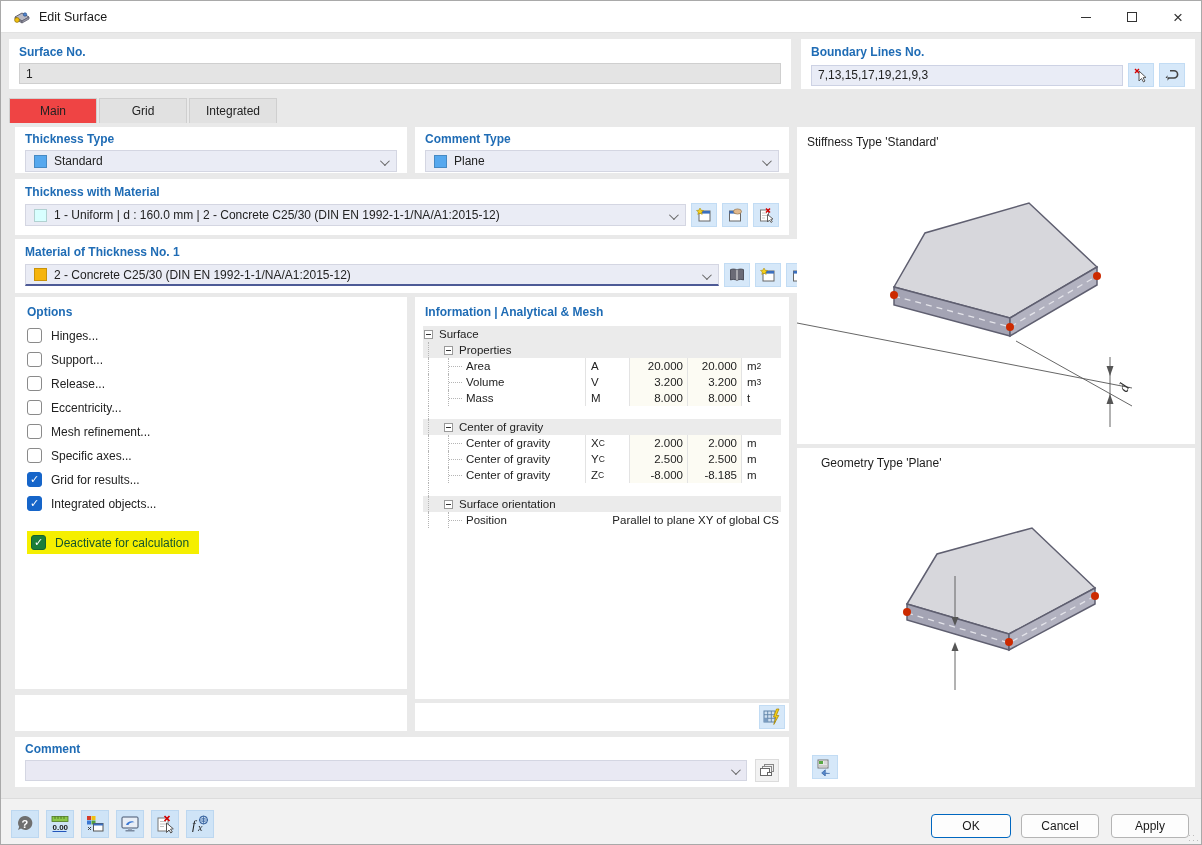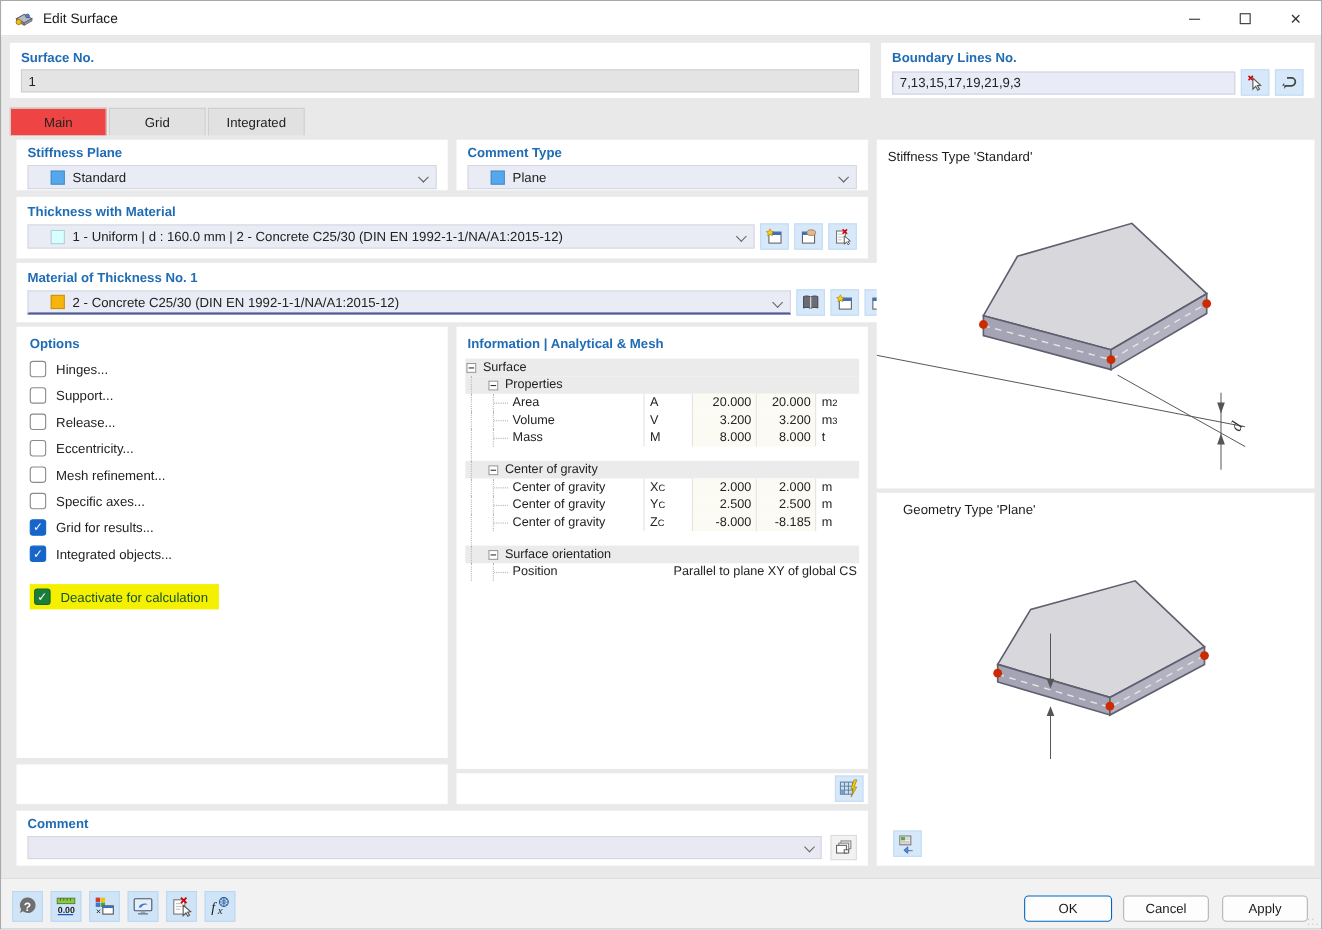--- a/index.html
+++ b/index.html
@@ -14,21 +14,21 @@
   .winbtns { position:absolute; right:0; top:0; height:32px; display:flex; }
   .winbtn { width:46px; height:32px; display:flex; align-items:center; justify-content:center; color:#333; }
   .glyph-min { display:inline-block; width:10px; border-top:1px solid #333; }
   .glyph-max { display:inline-block; width:10px; height:10px; border:1px solid #333; }
   .glyph-close { font-size:17px; line-height:1; }
 
   
   .panel { position:absolute; background:#fff; }
   .plabel { color:#1f6cb5; font-weight:700; font-size:12px; }
   .gray-input { width:100%; height:21px; background:#e4e4e4; border:1px solid #cfcfcf; padding:0 6px; font:12px "Liberation Sans",sans-serif; color:#222; }
-  .combo { height:22px; background:#eaecf5; border:1px solid #d4d6e2; display:flex; align-items:center; padding:0 20px; position:relative; }
+  .combo { height:22px; background:#eaecf5; border:1px solid #d4d6e2; display:flex; align-items:center; padding:0 8px; position:relative; }
   .combo .sw { width:13px; height:13px; margin-right:7px; border:1px solid rgba(0,0,0,.18); flex:none; }
   .sw-blue { background:#56a8ee; } .sw-cyan { background:#d8ffff; } .sw-orange { background:#f6b40c; }
   .combo .ctext { white-space:nowrap; overflow:hidden; }
   .chev { position:absolute; right:9px; top:8px; width:7px; height:7px; border-right:1.4px solid #666; border-bottom:1.4px solid #666; transform:rotate(45deg) translateY(-2px); }
   .ibtn { width:26px; height:24px; background:#d6e8f9; border:1px solid #c2dcf4; display:flex; align-items:center; justify-content:center; margin-left:5px; flex:none; }
 
   
   #surface-panel { left:8px; top:38px; width:782px; height:50px; padding:6px 10px; }
   #boundary-panel { left:800px; top:38px; width:394px; height:50px; padding:6px 10px; }
   .top-input-row { display:flex; margin-top:4px; align-items:center; }
@@ -158,21 +158,21 @@
     </div>
   </div>
 
   <div id="tabs">
     <div class="tab active">Main</div>
     <div class="tab">Grid</div>
     <div class="tab">Integrated</div>
   </div>
 
   <div class="panel" id="stiff-panel">
-    <div class="plabel">Stiffness Plane</div>
+    <div class="plabel">Thickness Type</div>
     <div class="combo-row">
       <div class="combo">
         <span class="sw sw-blue"></span>
         <span class="ctext">Standard</span>
         <span class="chev"></span>
       </div>
     </div>
   </div>
 
   <div class="panel" id="geo-panel">

